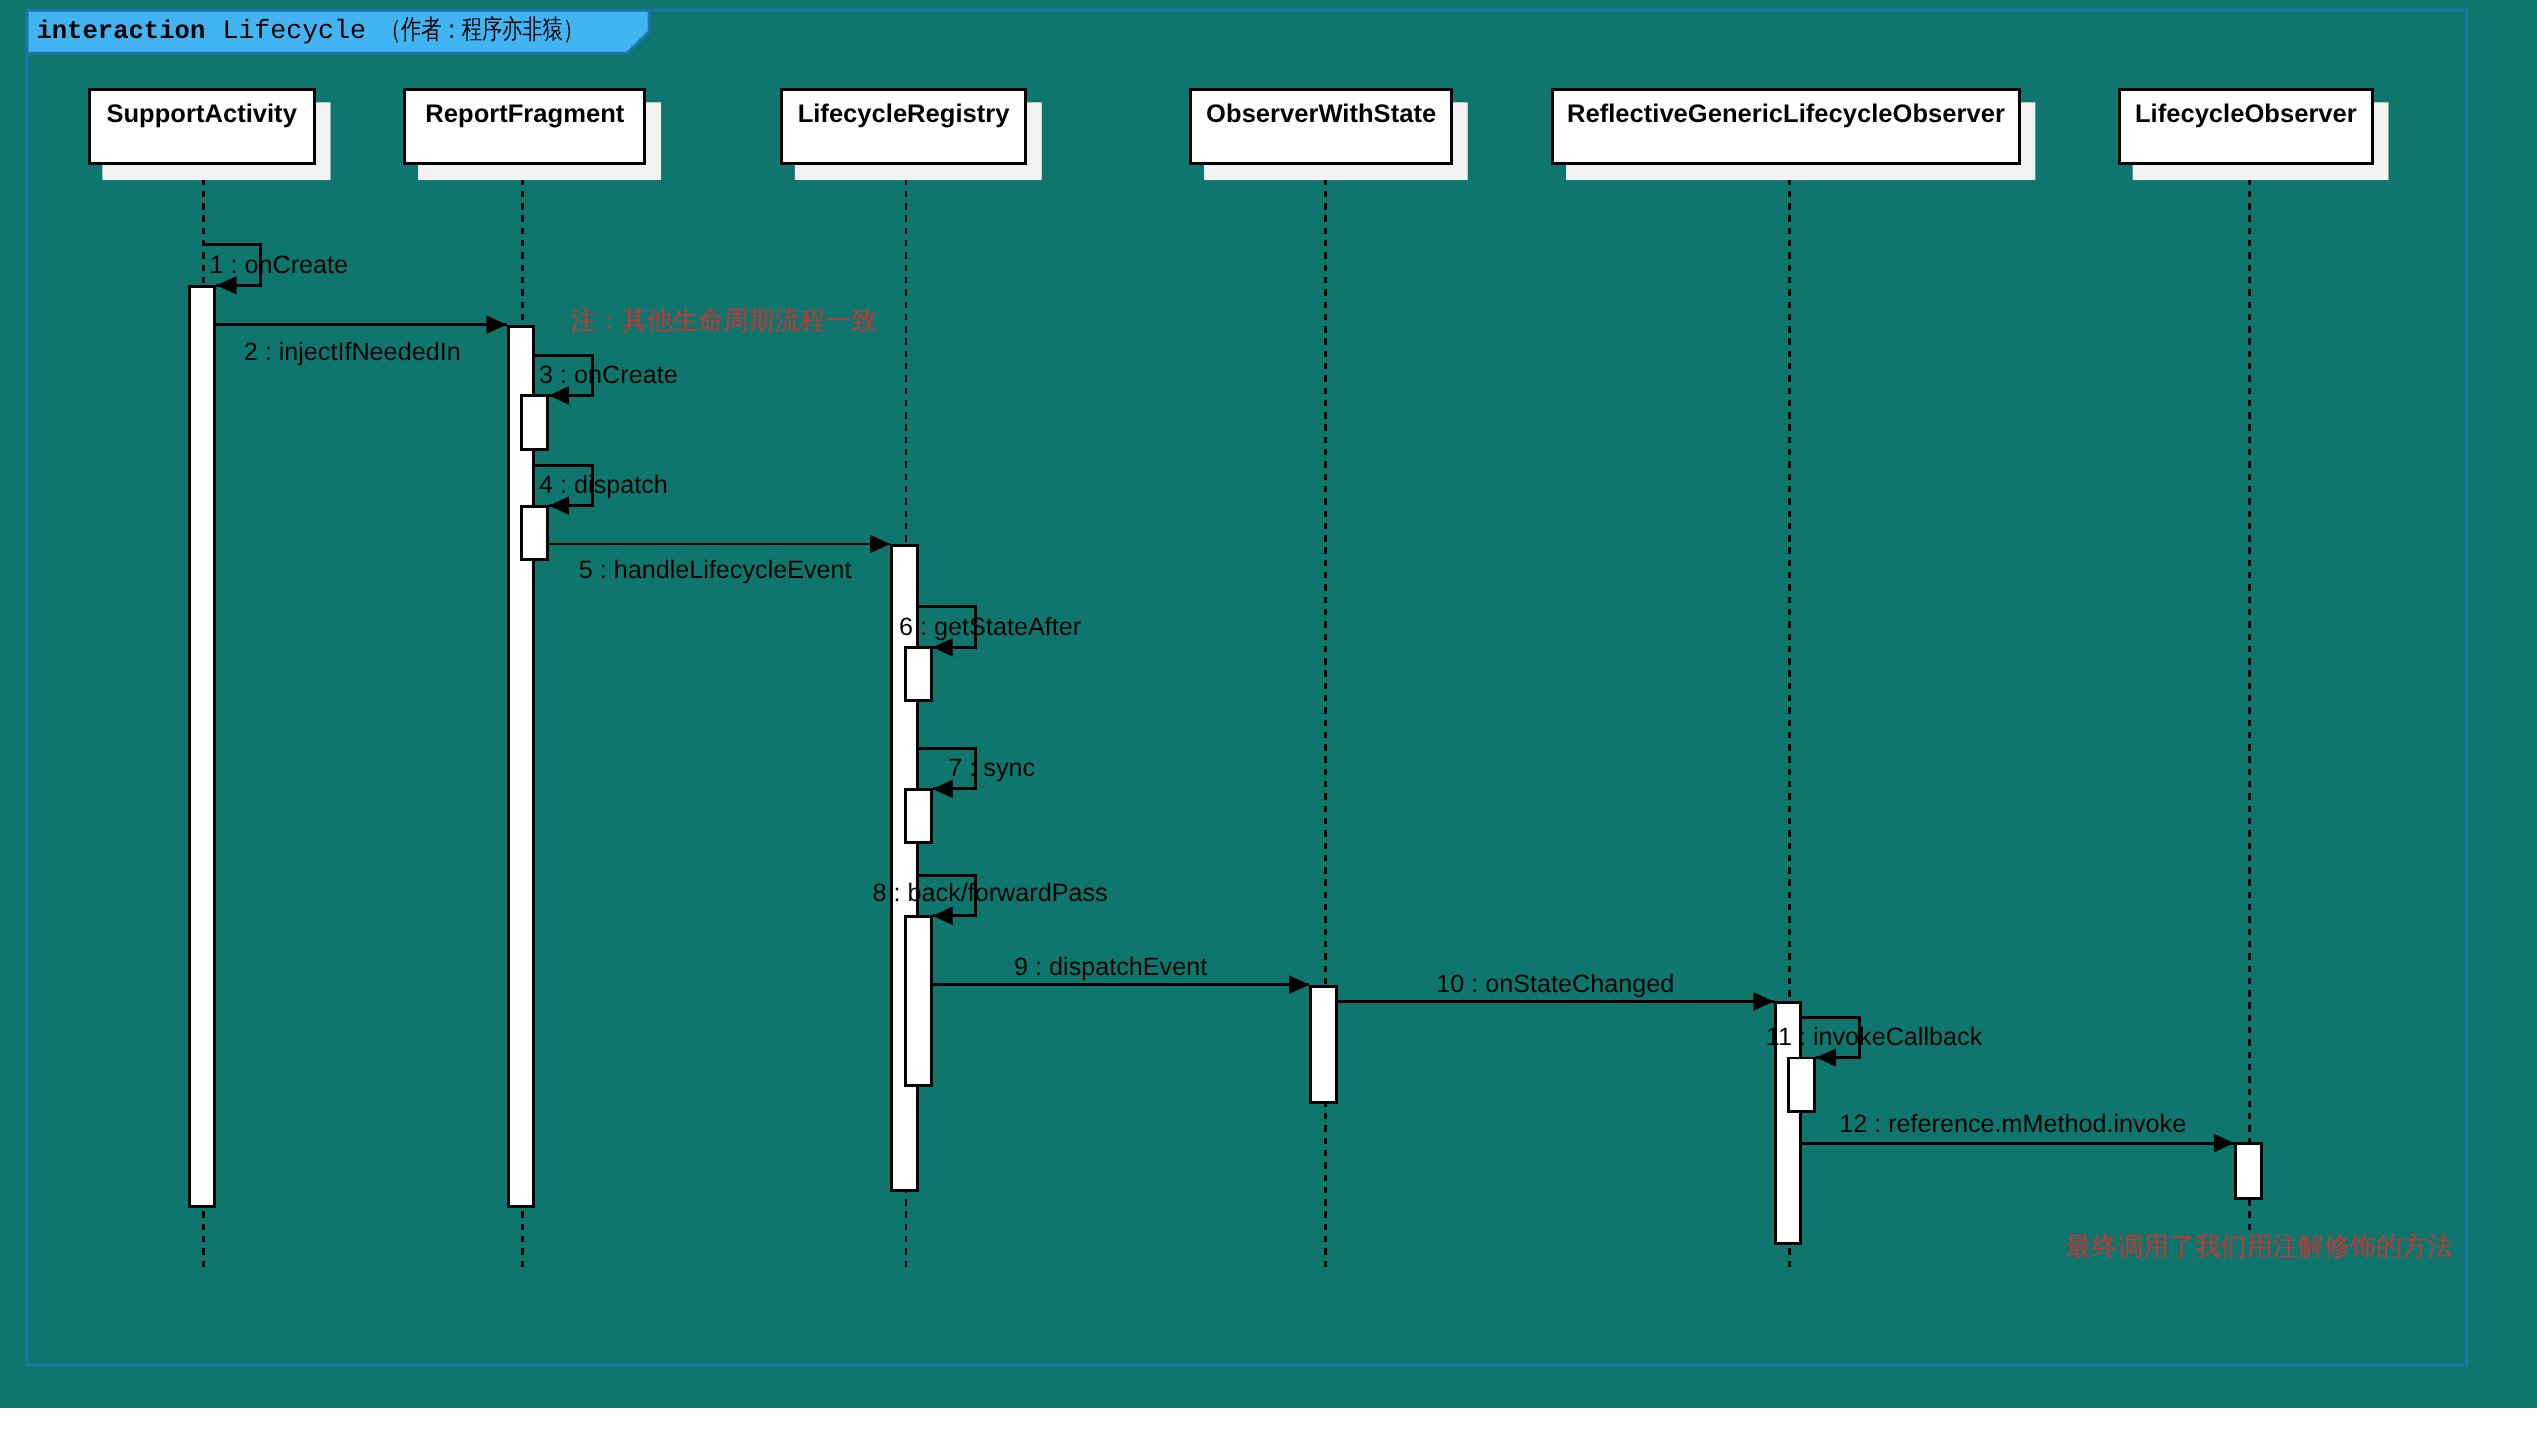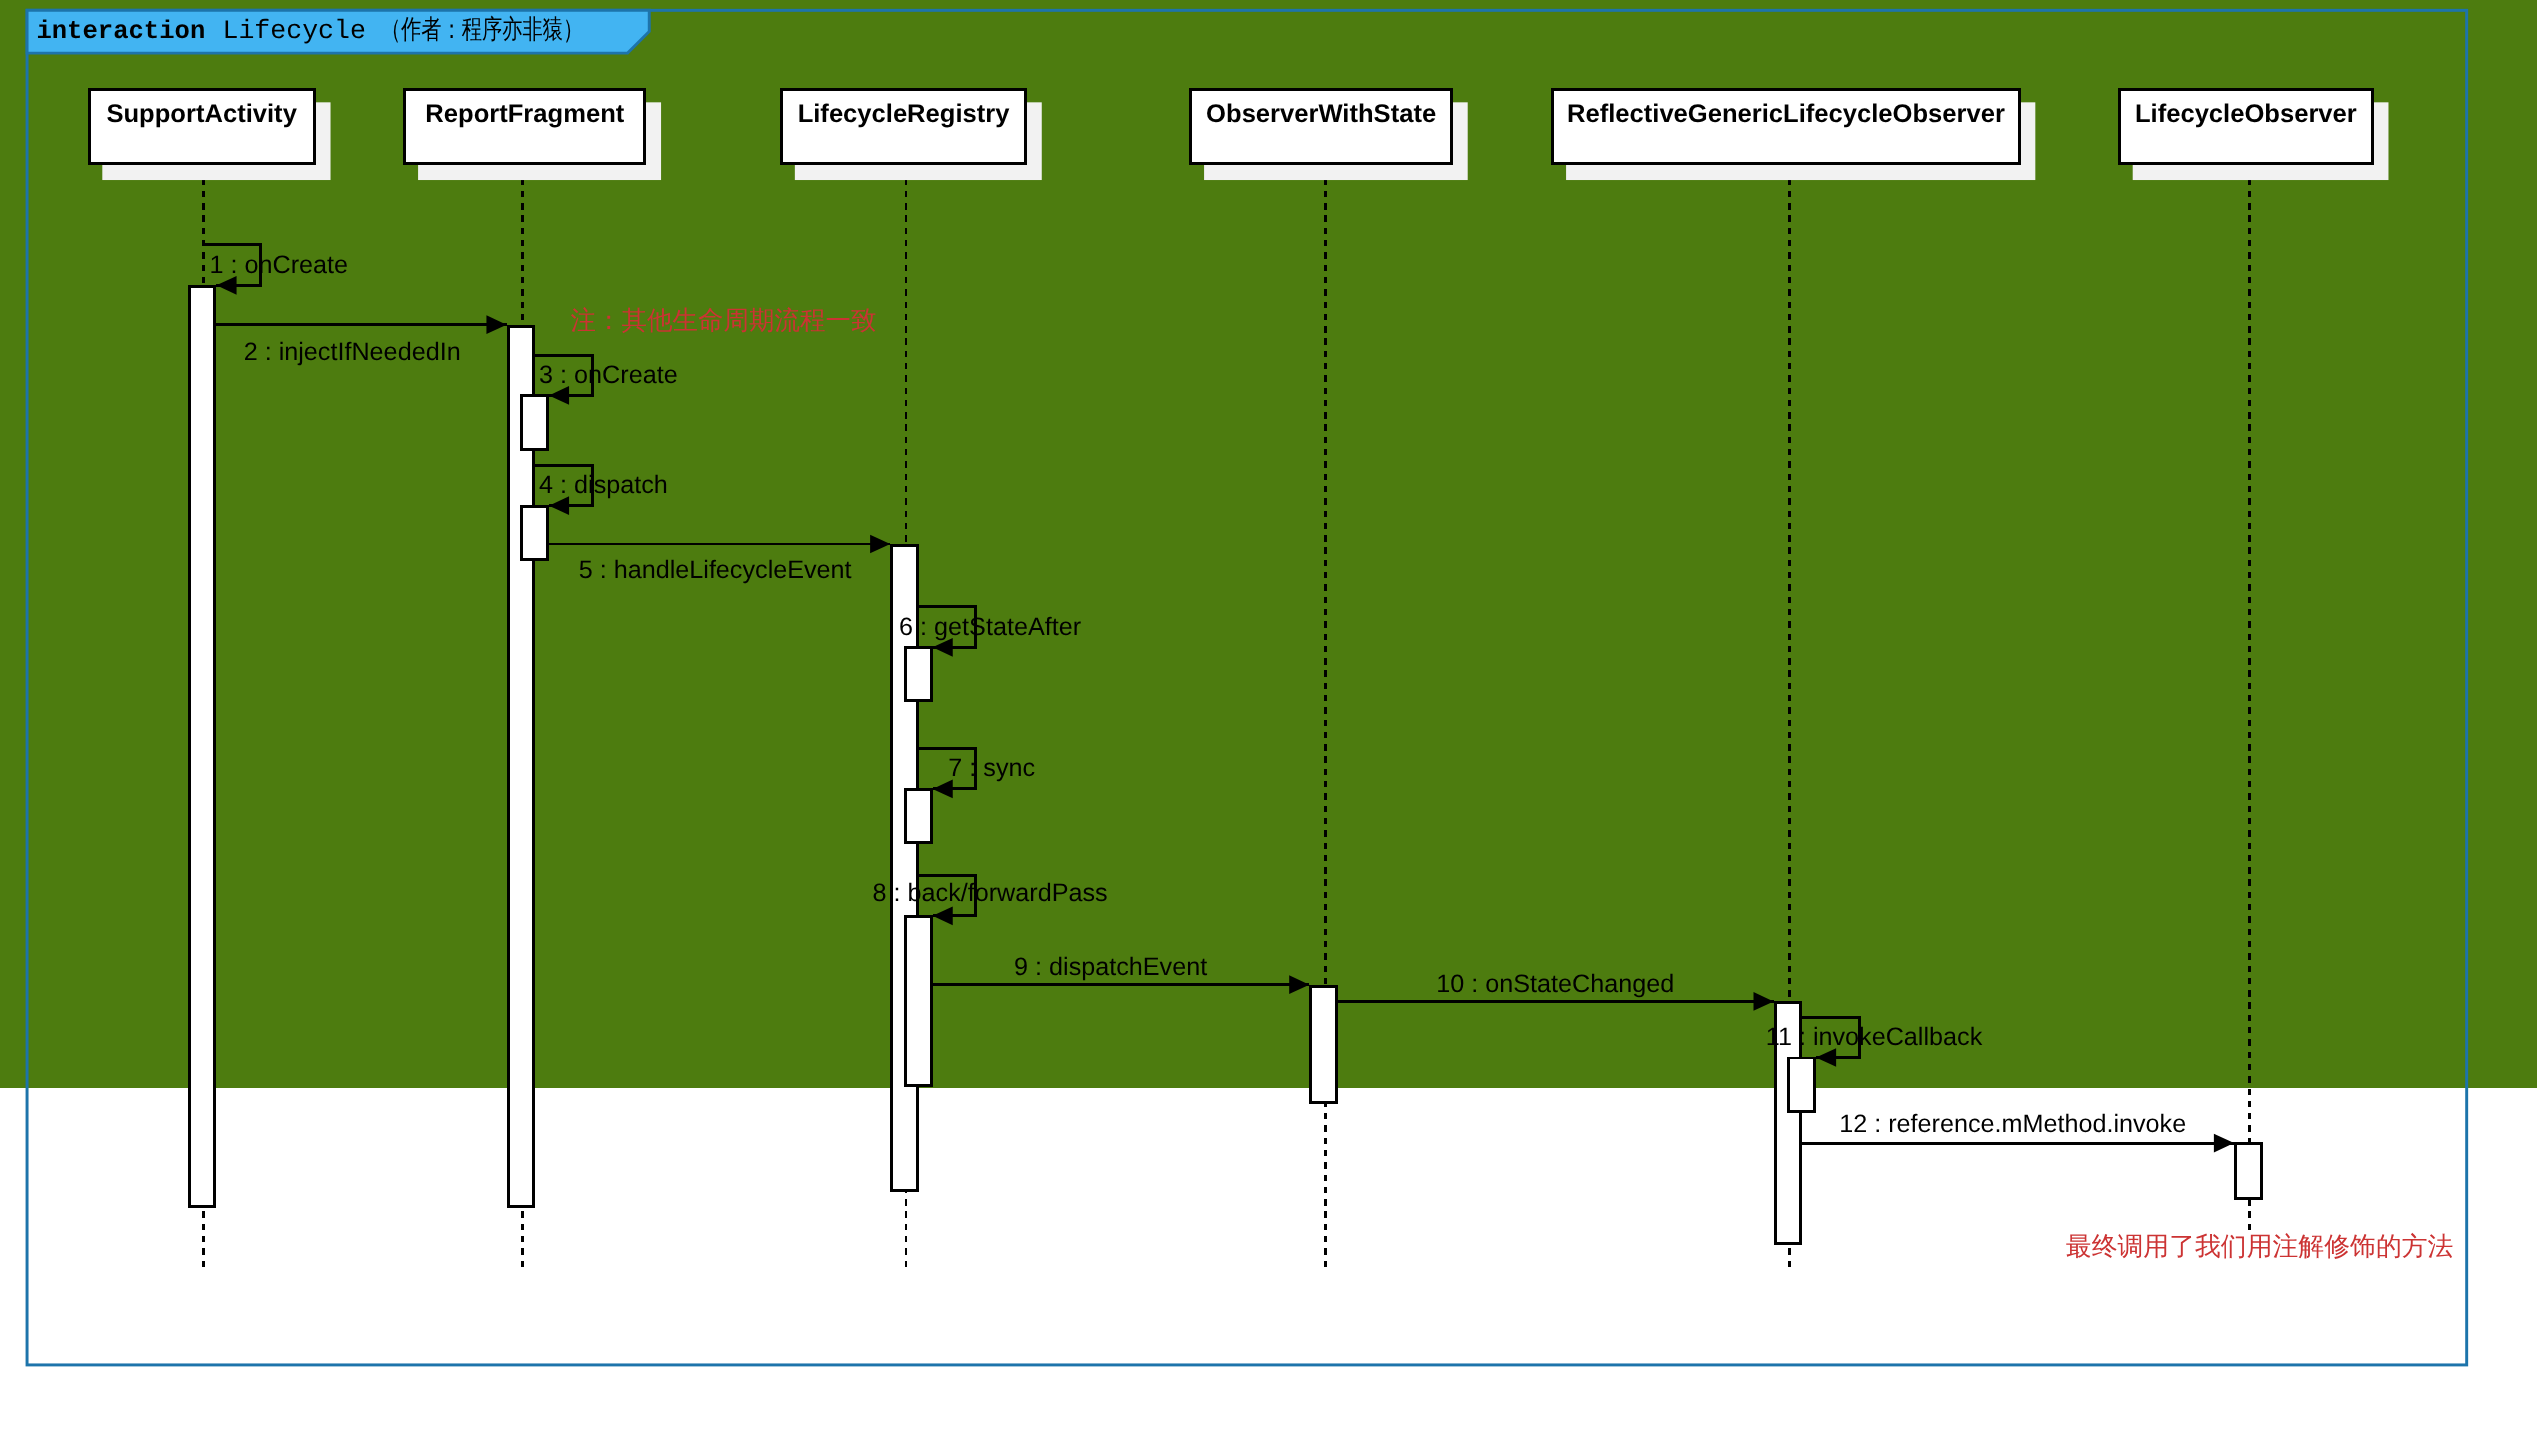--- a/index.html
+++ b/index.html
@@ -1,21 +1,21 @@
 <!DOCTYPE html>
 <html><head>
 <meta charset="utf-8">
 <title>interaction Lifecycle</title>
 <style>
   html,body{margin:0;padding:0;background:#ffffff;}
   body{width:2538px;height:1452px;overflow:hidden;
        font-family:"Liberation Sans",sans-serif;
        -webkit-font-smoothing:antialiased;
        text-rendering:geometricPrecision;}
-  #stage{position:relative;width:2538px;height:1088px;background:#4d7c0f;}
+  #stage{position:relative;width:2538px;height:1408px;background:#0f766e;}
   svg{display:block;position:absolute;left:0;top:0;
        transform:translateZ(0);}
   text{white-space:pre;-webkit-font-smoothing:antialiased;
         text-rendering:geometricPrecision;}
   svg{-webkit-font-smoothing:antialiased;}
   .msg-label{font-family:"Liberation Sans",sans-serif;font-size:25.6px;fill:#000;}
   .p-label{font-family:"Liberation Sans",sans-serif;font-size:26px;font-weight:bold;fill:#000;}
   .hdr-kw{font-family:"Liberation Mono",monospace;font-size:26px;font-weight:bold;fill:#000;}
   .hdr-nm{font-family:"Liberation Mono",monospace;font-size:27px;fill:#000;}
   .note-label{font-family:"Liberation Sans",sans-serif;font-size:26.5px;}

